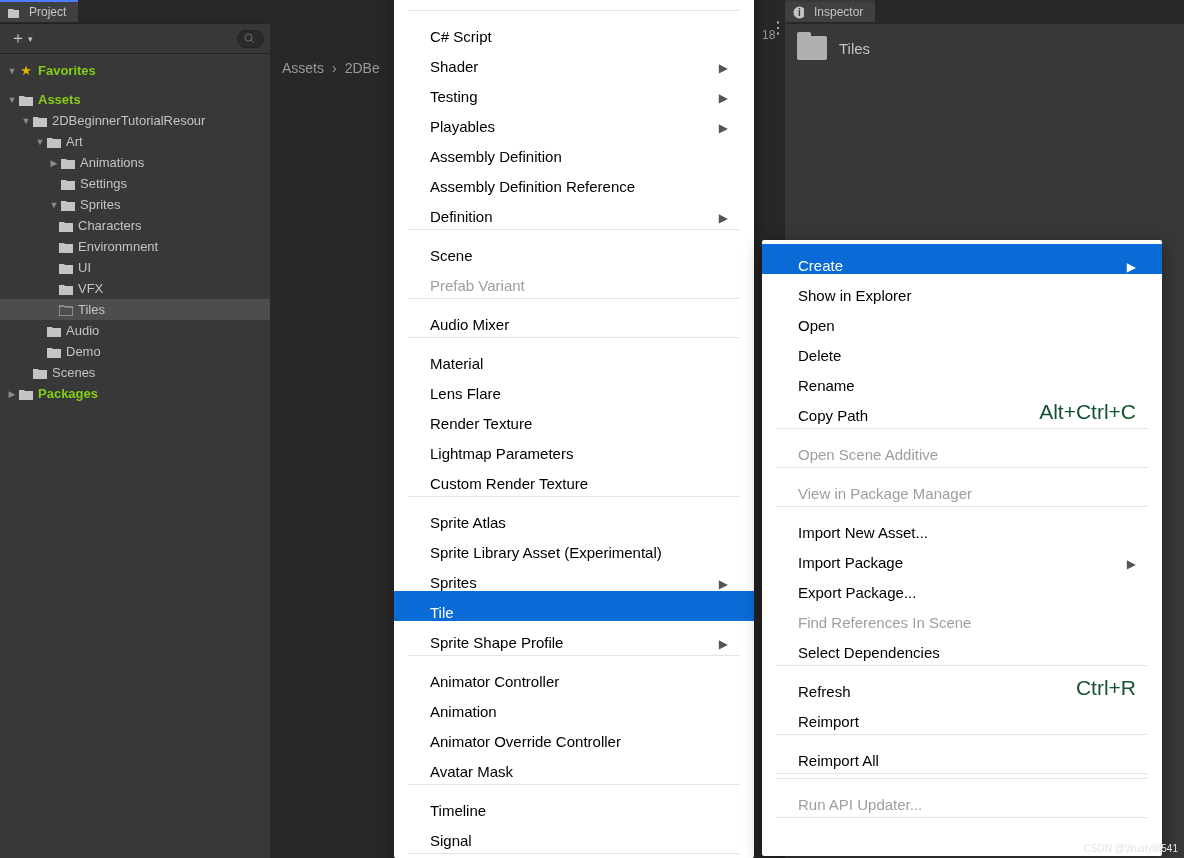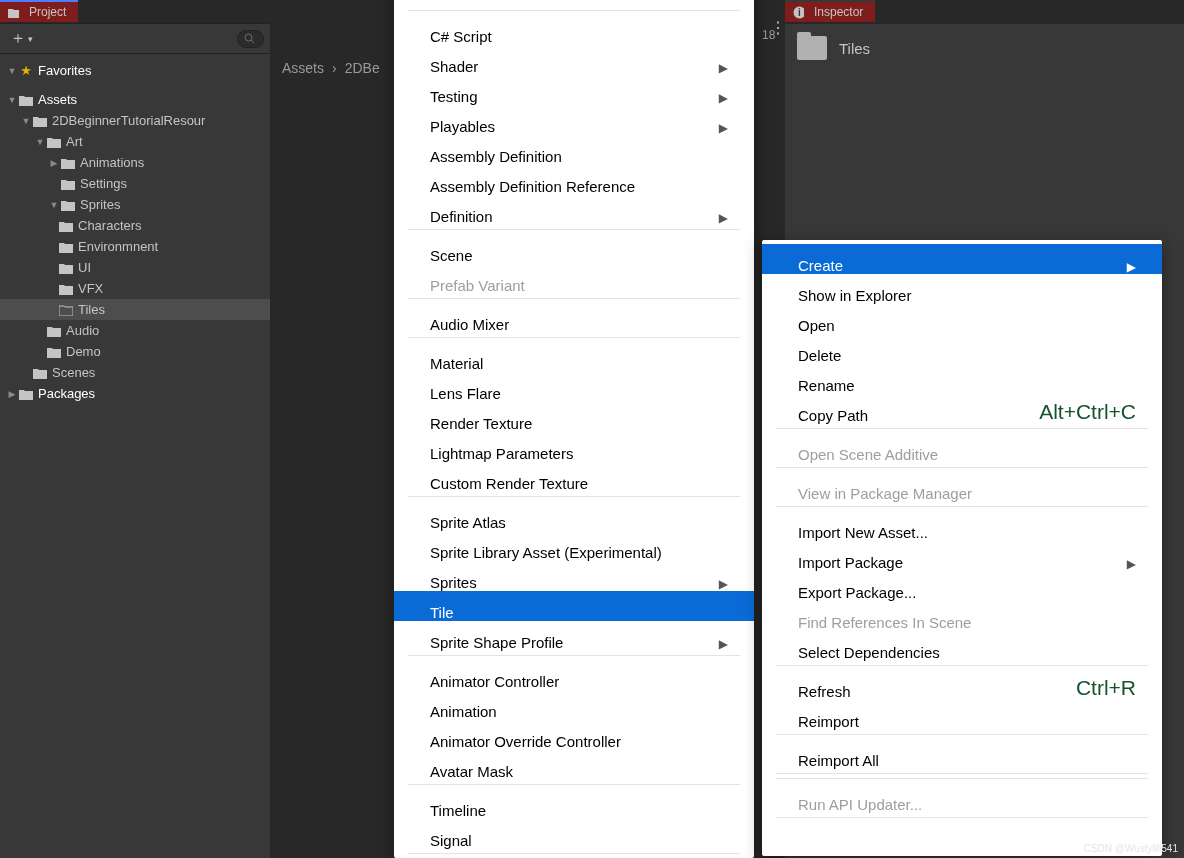--- a/index.html
+++ b/index.html
@@ -4,40 +4,40 @@
 <style>
 html,body{margin:0;padding:0;width:1184px;height:858px;background:#222;font-family:"Segoe UI",Arial,sans-serif;font-size:13px;color:#c4c4c4;overflow:hidden}
 *{box-sizing:border-box;user-select:none}
 
 
 .project-panel{position:absolute;left:0;top:0;width:270px;height:858px;background:#383838}
 .content-panel{position:absolute;left:270px;top:0;width:515px;height:858px;background:#282828}
 .inspector-panel{position:absolute;left:785px;top:0;width:399px;height:858px;background:#383838}
 
 
-.tab{display:inline-flex;align-items:center;height:22px;background:#7f1d1d;padding:0 12px 0 8px;border-top:2px solid #383838;font-size:12px;color:#c4c4c4}
+.tab{display:inline-flex;align-items:center;height:22px;background:#404040;padding:0 12px 0 8px;border-top:2px solid #383838;font-size:12px;color:#c4c4c4}
 .tab.active{border-top:2px solid #4c7eff}
 .tab svg,.tab .ico{margin-right:5px}
 .tab-row{height:24px;background:#282828;border-bottom:1px solid #222}
 .tab-row-insp{height:24px;background:#282828}
 .toolbar{height:30px;background:#383838;display:flex;align-items:center;padding:0 6px;border-bottom:1px solid #222}
 .plus-btn{display:flex;align-items:center;font-size:16px;color:#c4c4c4;padding:2px 4px}
 .search{flex:1;margin-left:200px;height:18px;background:#2b2b2b;border:1px solid #222;border-radius:9px;display:flex;align-items:center;padding:0 6px}
 .search svg{opacity:.6}
 
 
 .tree{padding:6px 0;font-size:13px}
 .row{display:flex;align-items:center;height:21px;padding-left:6px;white-space:nowrap;overflow:hidden}
 .row.selected{background:#4d4d4d}
 .arrow{width:12px;display:inline-flex;justify-content:center;color:#8a8a8a;font-size:9px}
 .arrow.none{visibility:hidden}
 .ico{display:inline-flex;width:16px;justify-content:center;margin-right:4px}
 .indent-0{padding-left:6px}.indent-1{padding-left:20px}.indent-2{padding-left:34px}.indent-3{padding-left:48px}.indent-4{padding-left:46px}
 .fav{color:#e6b400}
-.bold{font-weight:400;color:#ffffff}
+.bold{font-weight:700;color:#84cc16}
 
 
 .breadcrumb{position:absolute;top:60px;left:8px;display:flex;align-items:center;font-size:14px;color:#999}
 .breadcrumb span{margin:0 4px}
 
 
 .insp-body{padding:12px;display:flex;align-items:center}
 .folder-lg{width:30px;height:24px;background:#b0b0b0;border-radius:2px;position:relative;margin-right:12px}
 .folder-lg:before{content:"";position:absolute;top:-4px;left:0;width:14px;height:5px;background:#b0b0b0;border-radius:2px 2px 0 0}
 .insp-title{font-size:15px;color:#c4c4c4}

